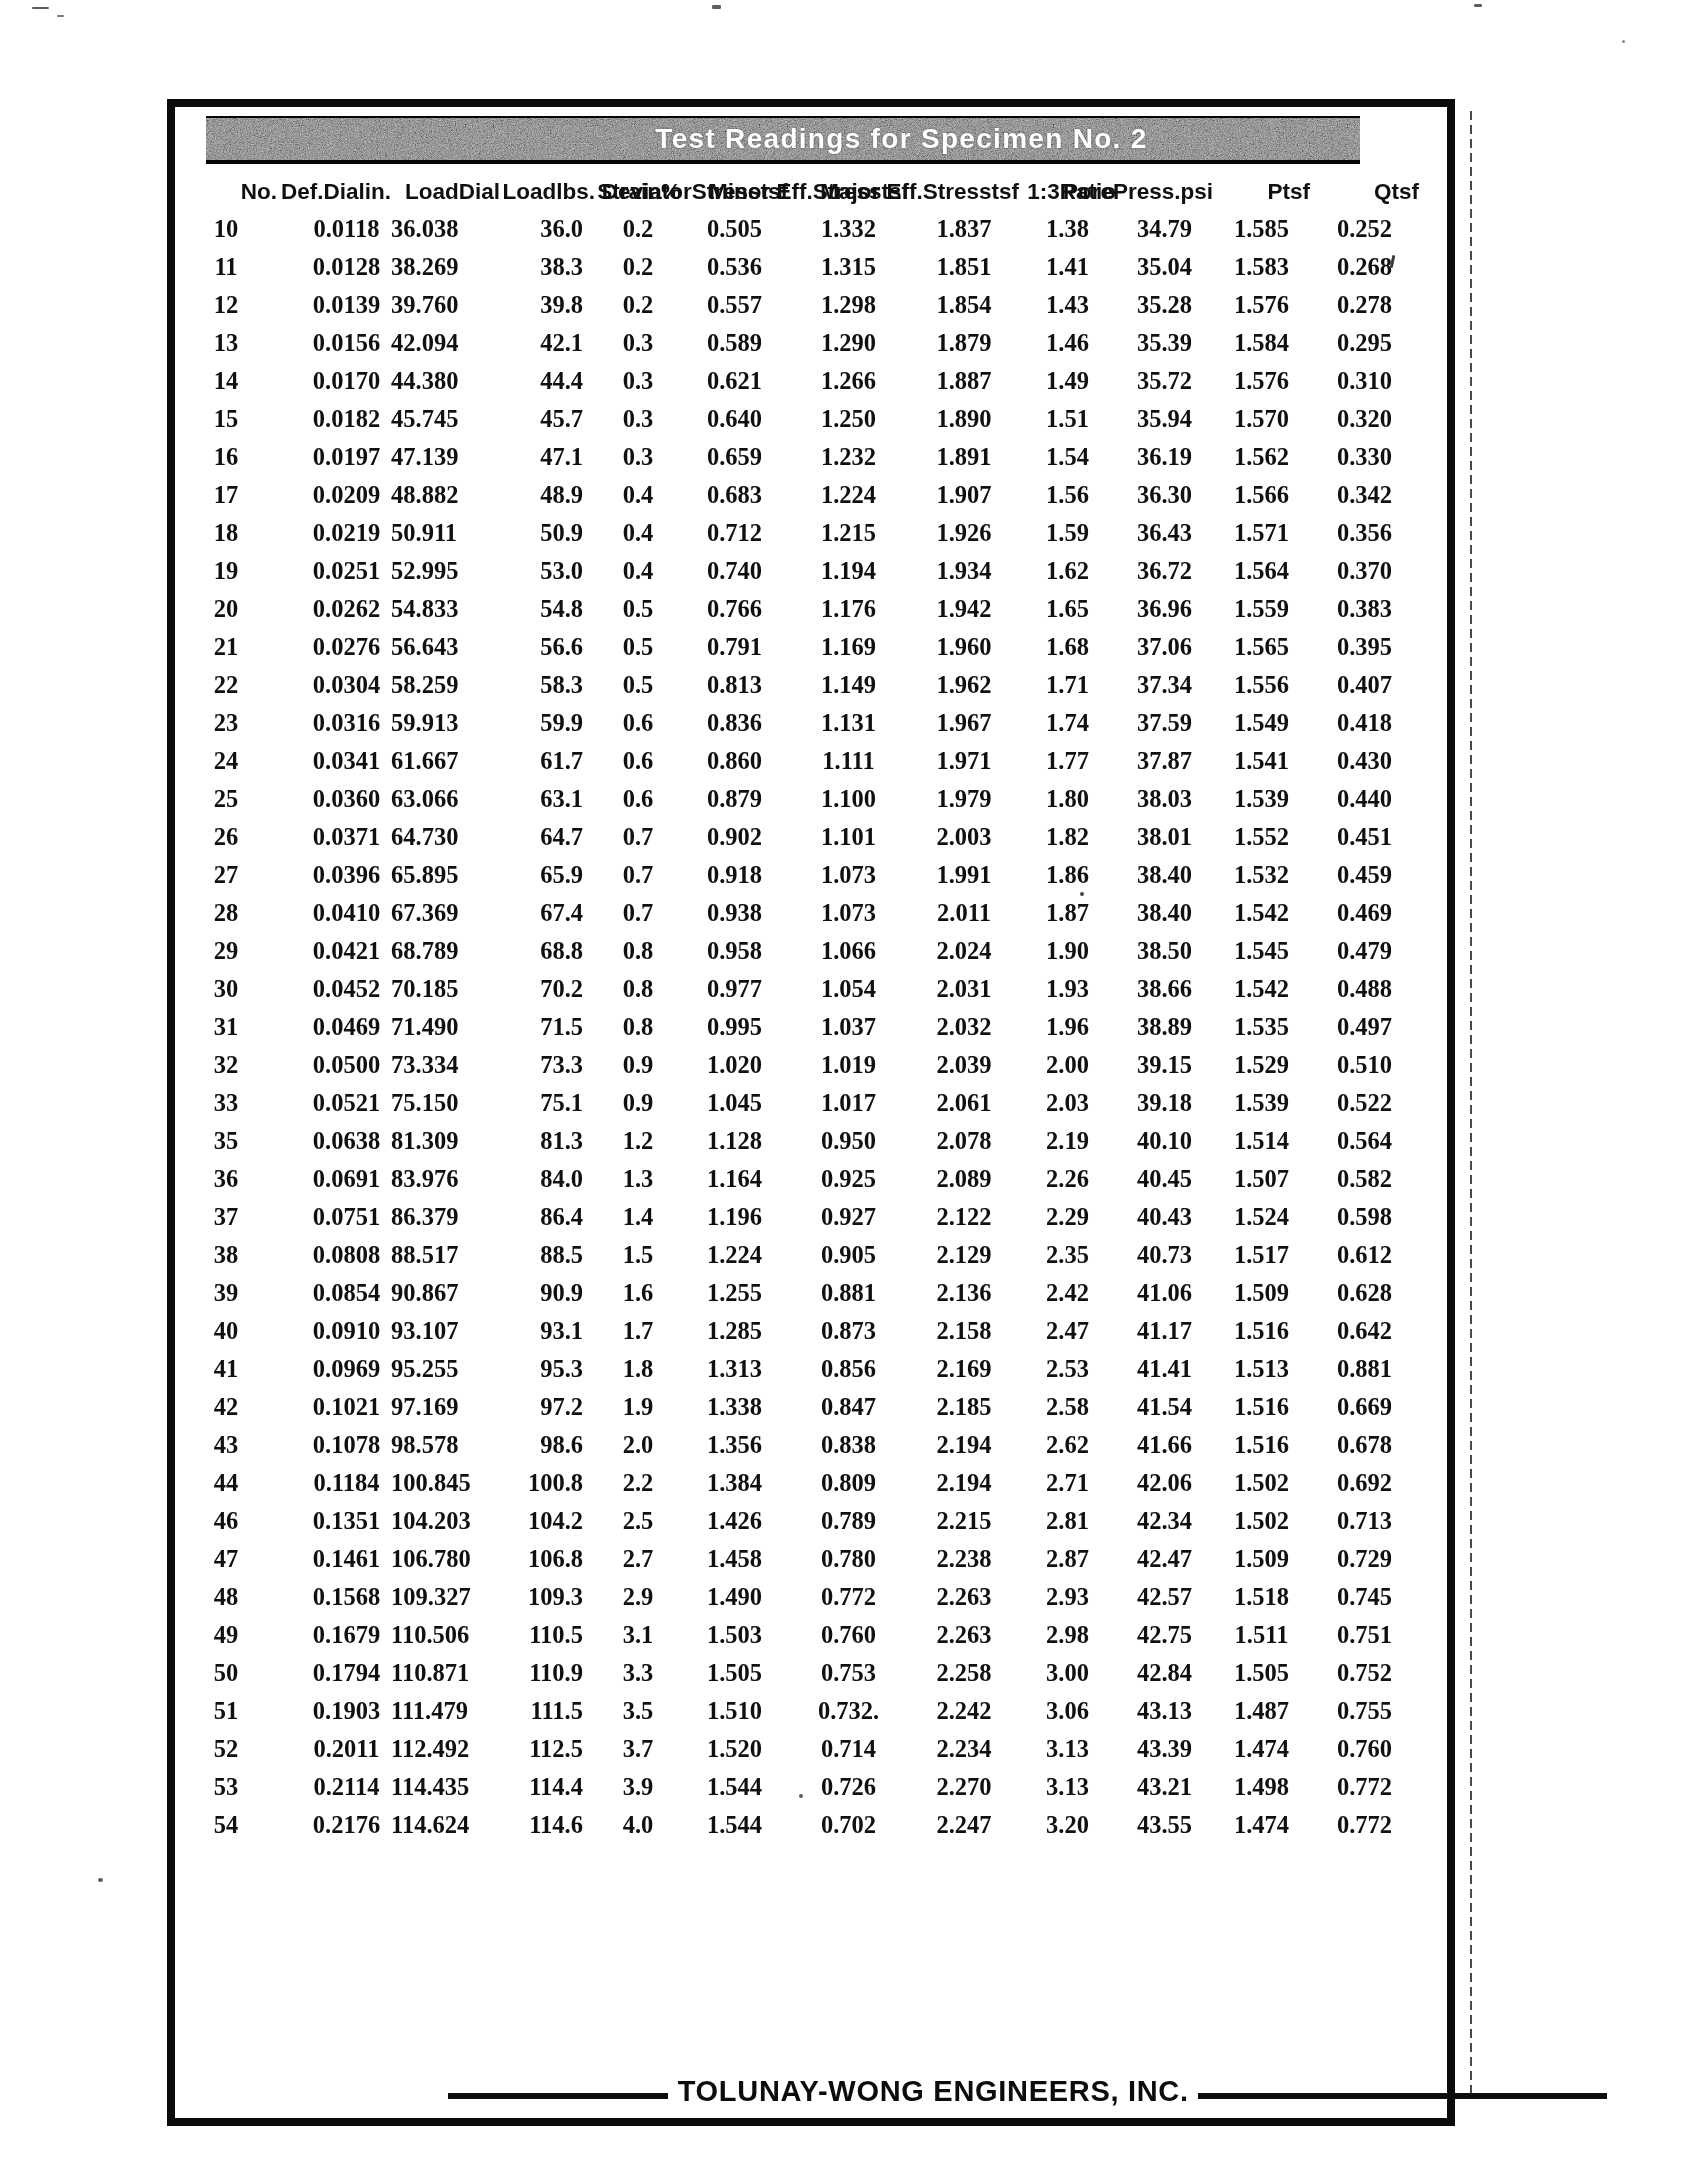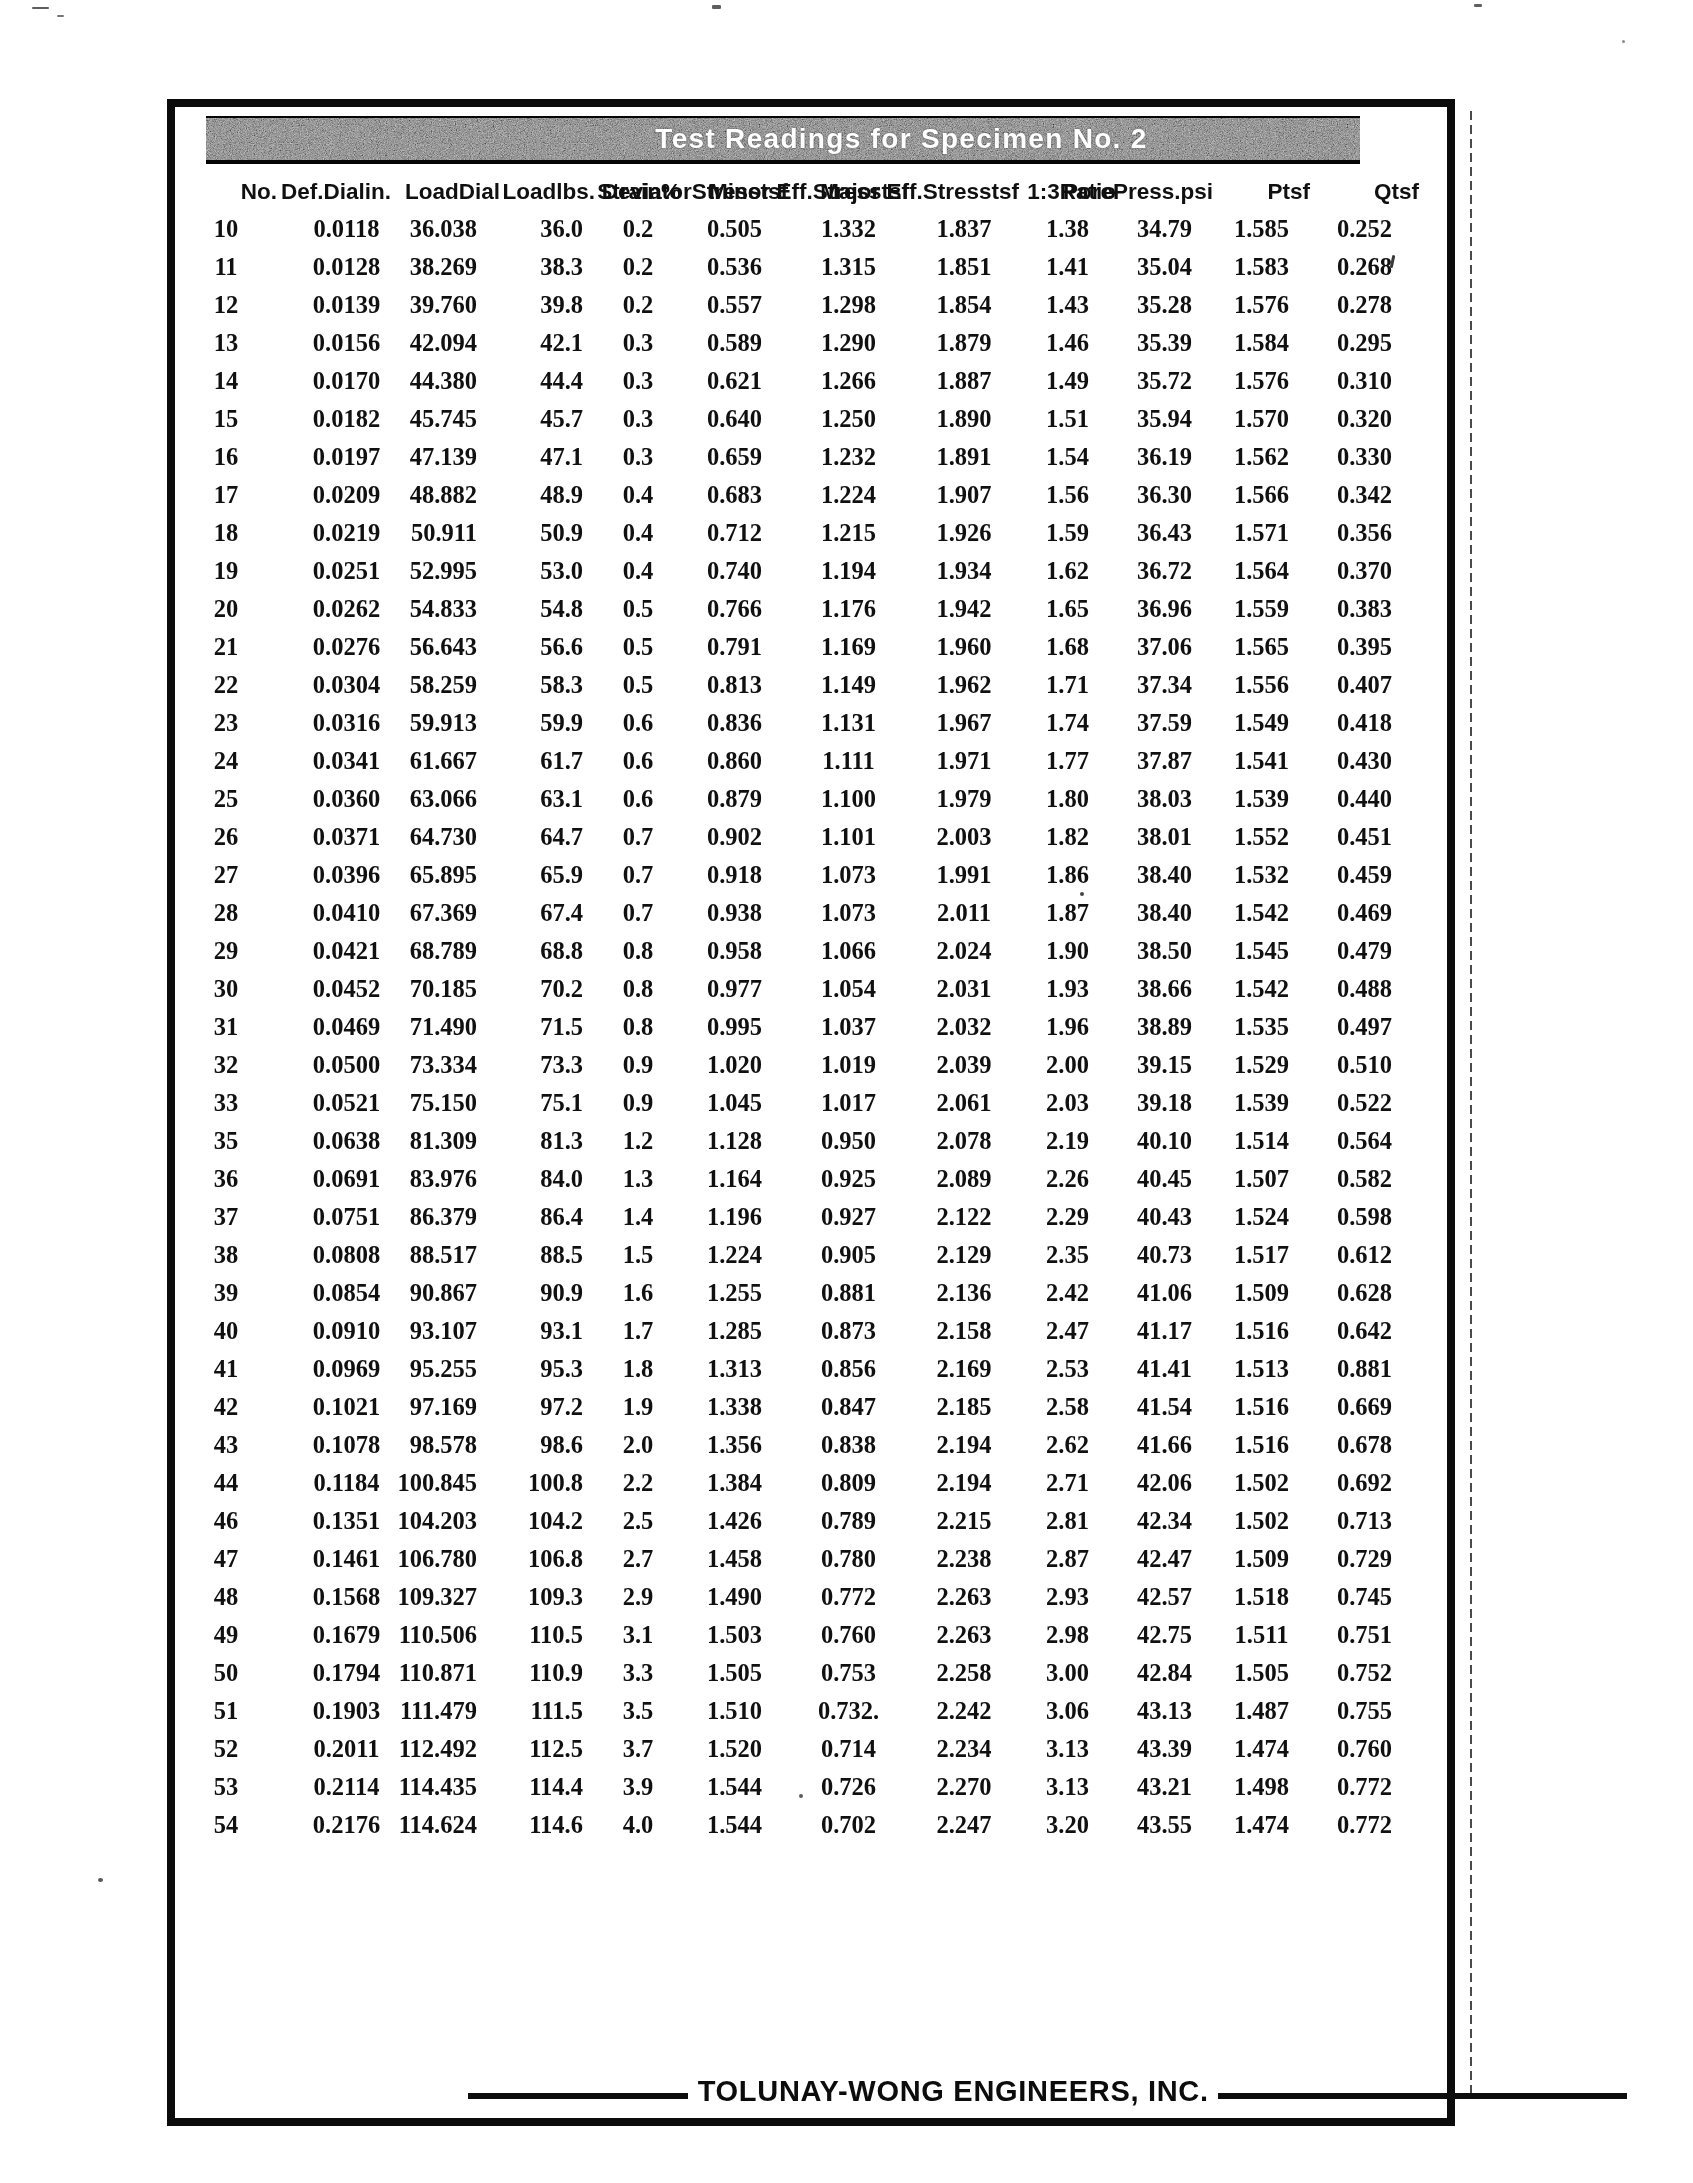--- a/index.html
+++ b/index.html
@@ -37,25 +37,25 @@
     display:flex;flex-direction:row;justify-content:flex-end;align-items:center;
     font-family:"Liberation Sans", sans-serif;font-weight:bold;
     font-size:22.5px;line-height:26px;color:#101010;text-align:center;white-space:nowrap;
   }
   .hcell.c0{align-items:flex-end;padding-right:25px;box-sizing:border-box;}
   .trow{height:38px;align-items:center;}
   .cell{
     font-size:24.5px;font-weight:bold;color:#101010;text-align:center;white-space:nowrap;
   }
   .cell.c0{padding-right:25px;}
-  .cell.c2{text-align:right;padding-right:23px;}
+  .cell.c2{text-align:left;padding-right:23px;}
   .cell.c3{text-align:right;padding-right:12px;}
   
   .footer{
-    position:absolute;left:468px;top:2076px;width:1159px;height:40px;
+    position:absolute;left:448px;top:2076px;width:1159px;height:40px;
     display:flex;align-items:center;z-index:5;
   }
   .footer .rule{height:6px;background:#0d0d0d;}
   .footer .rule.left{width:228px;}
   .footer .rule.right{width:423px;}
   .footer-text{
     font-family:"Liberation Sans", sans-serif;font-weight:bold;
     font-size:29px;letter-spacing:0.7px;color:#0c0c0c;white-space:nowrap;
     margin:0 9.3px;padding-bottom:9.3px;
   }

